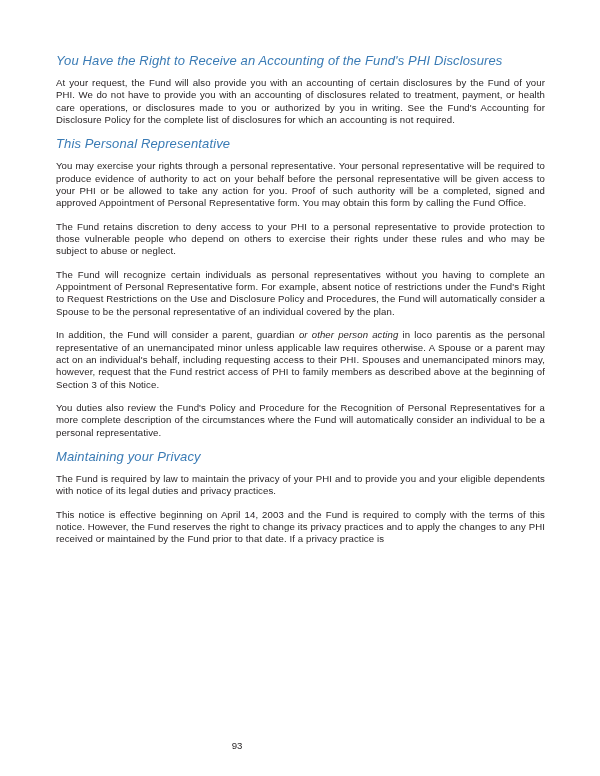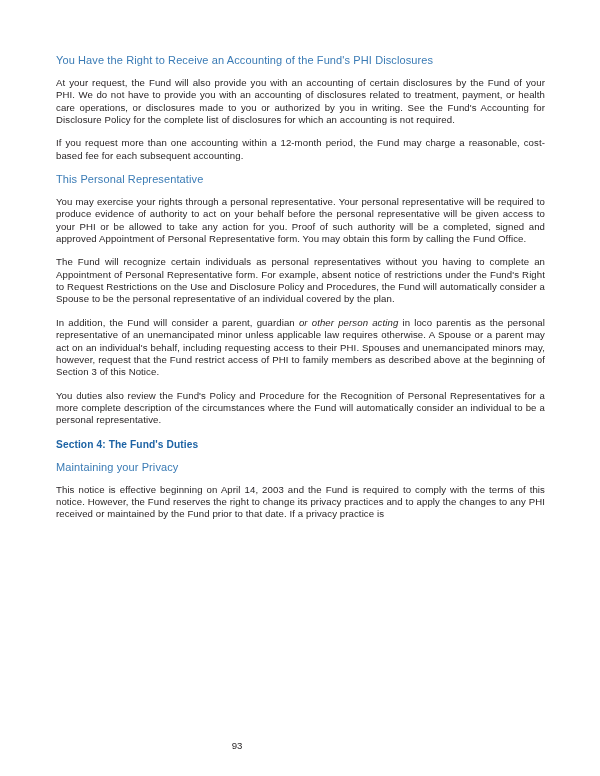--- a/index.html
+++ b/index.html
@@ -36,22 +36,23 @@
     text-align: justify;
     text-justify: inter-word;
     color: #231f20;
     letter-spacing: 0.01em;
   }
   p.body-text:last-child {
     margin-bottom: 6px;
   }
   .sub-heading {
     margin: 4px 0 10px 0;
-    font-size: 11px;
+    font-size: 13px;
     line-height: 13px;
+    font-style: italic;
     font-weight: normal;
     color: #3a7bb5;
     text-align: left;
     letter-spacing: 0.01em;
   }
   .section-heading {
     margin: 5px 0 10px 0;
     font-size: 10.2px;
     line-height: 13px;
     font-weight: bold;
@@ -76,26 +77,26 @@
   }
 </style>
 </head>
 <body>
 
 <div class="page">
 
   <div class="content" id="doc-body">
       <div class="sub-heading">You Have the Right to Receive an Accounting of the Fund's PHI Disclosures</div>
       <p class="body-text">At your request, the Fund will also provide you with an accounting of certain disclosures by the Fund of your PHI. We do not have to provide you with an accounting of disclosures related to treatment, payment, or health care operations, or disclosures made to you or authorized by you in writing. See the Fund's Accounting for Disclosure Policy for the complete list of disclosures for which an accounting is not required.</p>
-      <p class="body-text">If you request more than one accounting within a 12-month period, the Fund may charge a reasonable, cost-based fee for each subsequent accounting.</p>
       <div class="sub-heading">This Personal Representative</div>
       <p class="body-text">You may exercise your rights through a personal representative. Your personal representative will be required to produce evidence of authority to act on your behalf before the personal representative will be given access to your PHI or be allowed to take any action for you. Proof of such authority will be a completed, signed and approved Appointment of Personal Representative form. You may obtain this form by calling the Fund Office.</p>
+      <p class="body-text">The Fund retains discretion to deny access to your PHI to a personal representative to provide protection to those vulnerable people who depend on others to exercise their rights under these rules and who may be subject to abuse or neglect.</p>
       <p class="body-text">The Fund will recognize certain individuals as personal representatives without you having to complete an Appointment of Personal Representative form. For example, absent notice of restrictions under the Fund's Right to Request Restrictions on the Use and Disclosure Policy and Procedures, the Fund will automatically consider a Spouse to be the personal representative of an individual covered by the plan.</p>
       <p class="body-text"><span>In addition, the Fund will consider a parent, guardian </span><em class="ital">or other person acting</em><span> in loco parentis as the personal representative of an unemancipated minor unless applicable law requires otherwise. A Spouse or a parent may act on an individual's behalf, including requesting access to their PHI. Spouses and unemancipated minors may, however, request that the Fund restrict access of PHI to family members as described above at the beginning of Section 3 of this Notice.</span></p>
       <p class="body-text">You duties also review the Fund's Policy and Procedure for the Recognition of Personal Representatives for a more complete description of the circumstances where the Fund will automatically consider an individual to be a personal representative.</p>
-      <div class="section-heading">Section 4: The Fund's Duties</div>
       <div class="sub-heading">Maintaining your Privacy</div>
+      <p class="body-text">The Fund is required by law to maintain the privacy of your PHI and to provide you and your eligible dependents with notice of its legal duties and privacy practices.</p>
       <p class="body-text">This notice is effective beginning on April 14, 2003 and the Fund is required to comply with the terms of this notice. However, the Fund reserves the right to change its privacy practices and to apply the changes to any PHI received or maintained by the Fund prior to that date. If a privacy practice is</p>
     </div>
 
   <div class="page-number">93</div>
 
 </div>
 
 </body></html>

